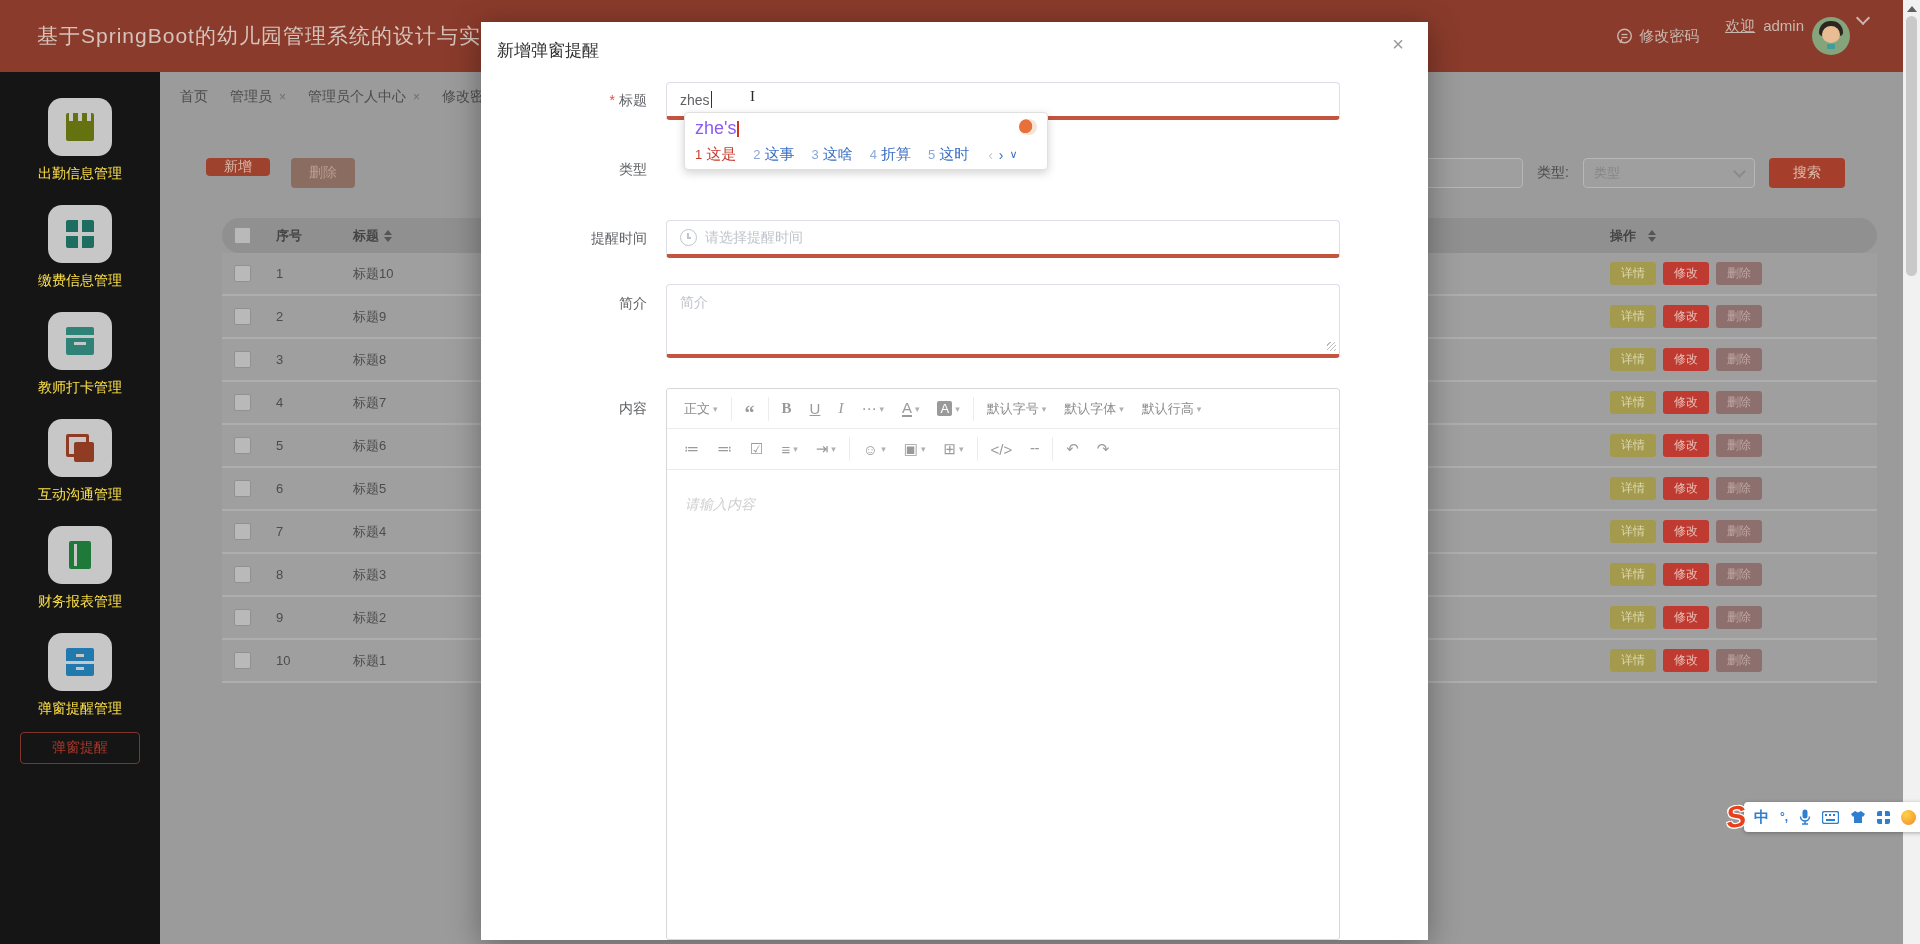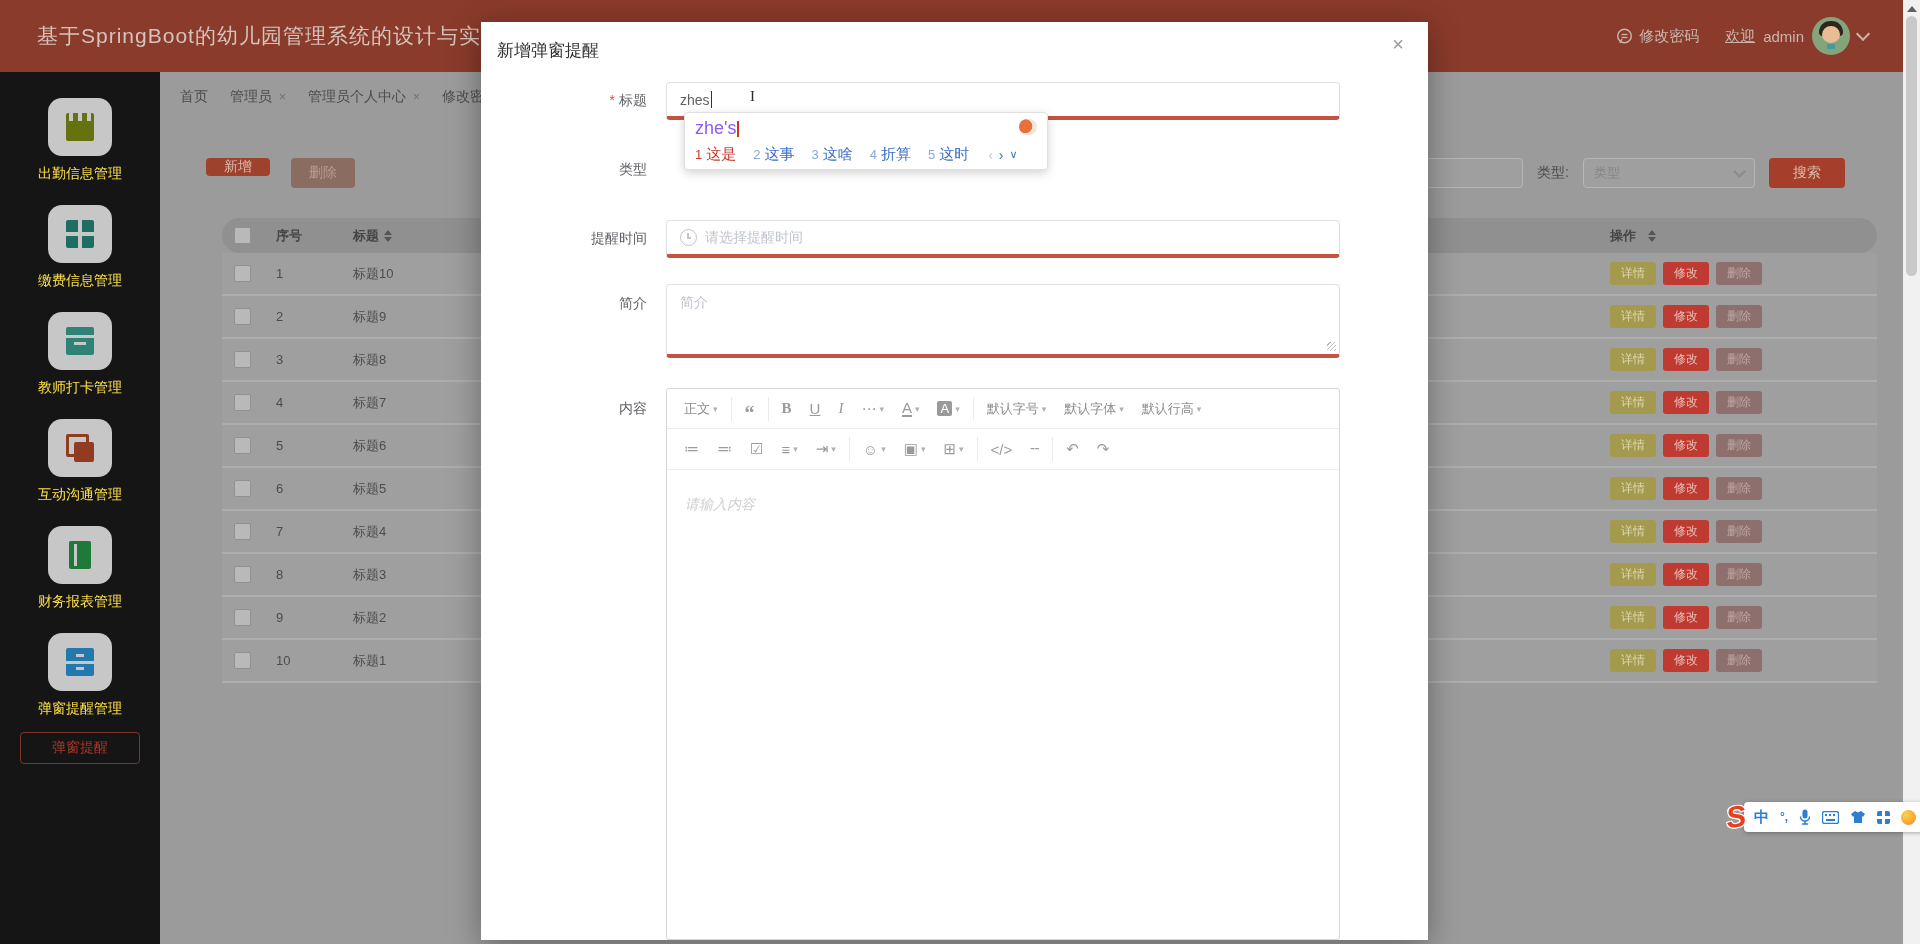--- a/index.html
+++ b/index.html
@@ -3,21 +3,21 @@
 <meta charset="utf-8">
 <style>
   html,body{margin:0;padding:0;}
   body{width:1920px;height:944px;overflow:hidden;position:relative;
        font-family:"Liberation Sans","DejaVu Sans",sans-serif;background:#9b9b9b;}
   
   .topbar{position:absolute;left:0;top:0;width:1920px;height:72px;background:#8a3b2b;}
   .app-title{position:absolute;left:37px;top:22px;font-size:21px;color:#d6c3bb;letter-spacing:1px;}
   .topbar-right{position:absolute;right:52px;top:0;height:72px;display:flex;align-items:center;gap:26px;color:#c9b6ae;font-size:15px;}
   .announce{display:flex;align-items:center;gap:6px;}
-  .welcome{display:flex;align-items:center;gap:8px;}
+  .welcome{display:flex;align-items:flex-start;gap:8px;}
   .welcome .wprefix{text-decoration:underline;}
   .avatar{width:38px;height:38px;border-radius:50%;background:#86a47c;overflow:hidden;position:relative;flex:0 0 auto;}
   .avatar .hair{position:absolute;left:7px;top:4px;width:24px;height:15px;border-radius:12px 12px 4px 4px;background:#2d2620;}
   .avatar .face{position:absolute;left:10px;top:9px;width:18px;height:17px;border-radius:50%;background:#e9bd93;}
   .avatar .bow{position:absolute;left:15px;top:27px;width:8px;height:5px;background:#3f9d9d;border-radius:1px;}
   .chev-down{width:8px;height:8px;border-right:2px solid #c9b6ae;border-bottom:2px solid #c9b6ae;transform:rotate(45deg);margin-top:-4px;}
 
   .sidebar{position:absolute;left:0;top:72px;width:160px;height:872px;background:#151515;}
   .side-item{width:160px;display:flex;flex-direction:column;align-items:center;cursor:pointer;}
   .tile{width:64px;height:58px;border-radius:14px;background:#c7c7c7;display:flex;align-items:center;justify-content:center;}

